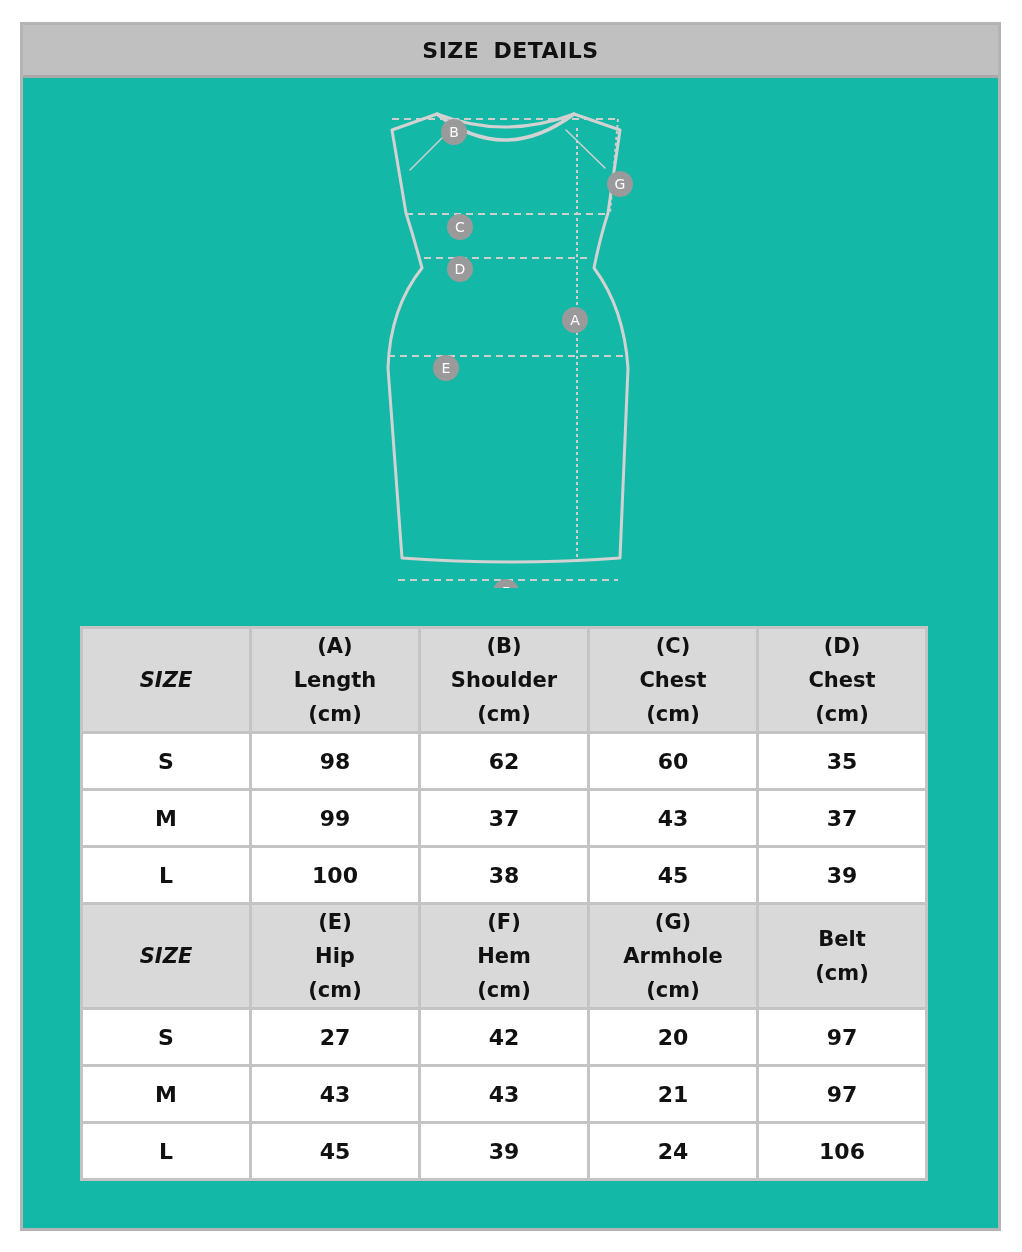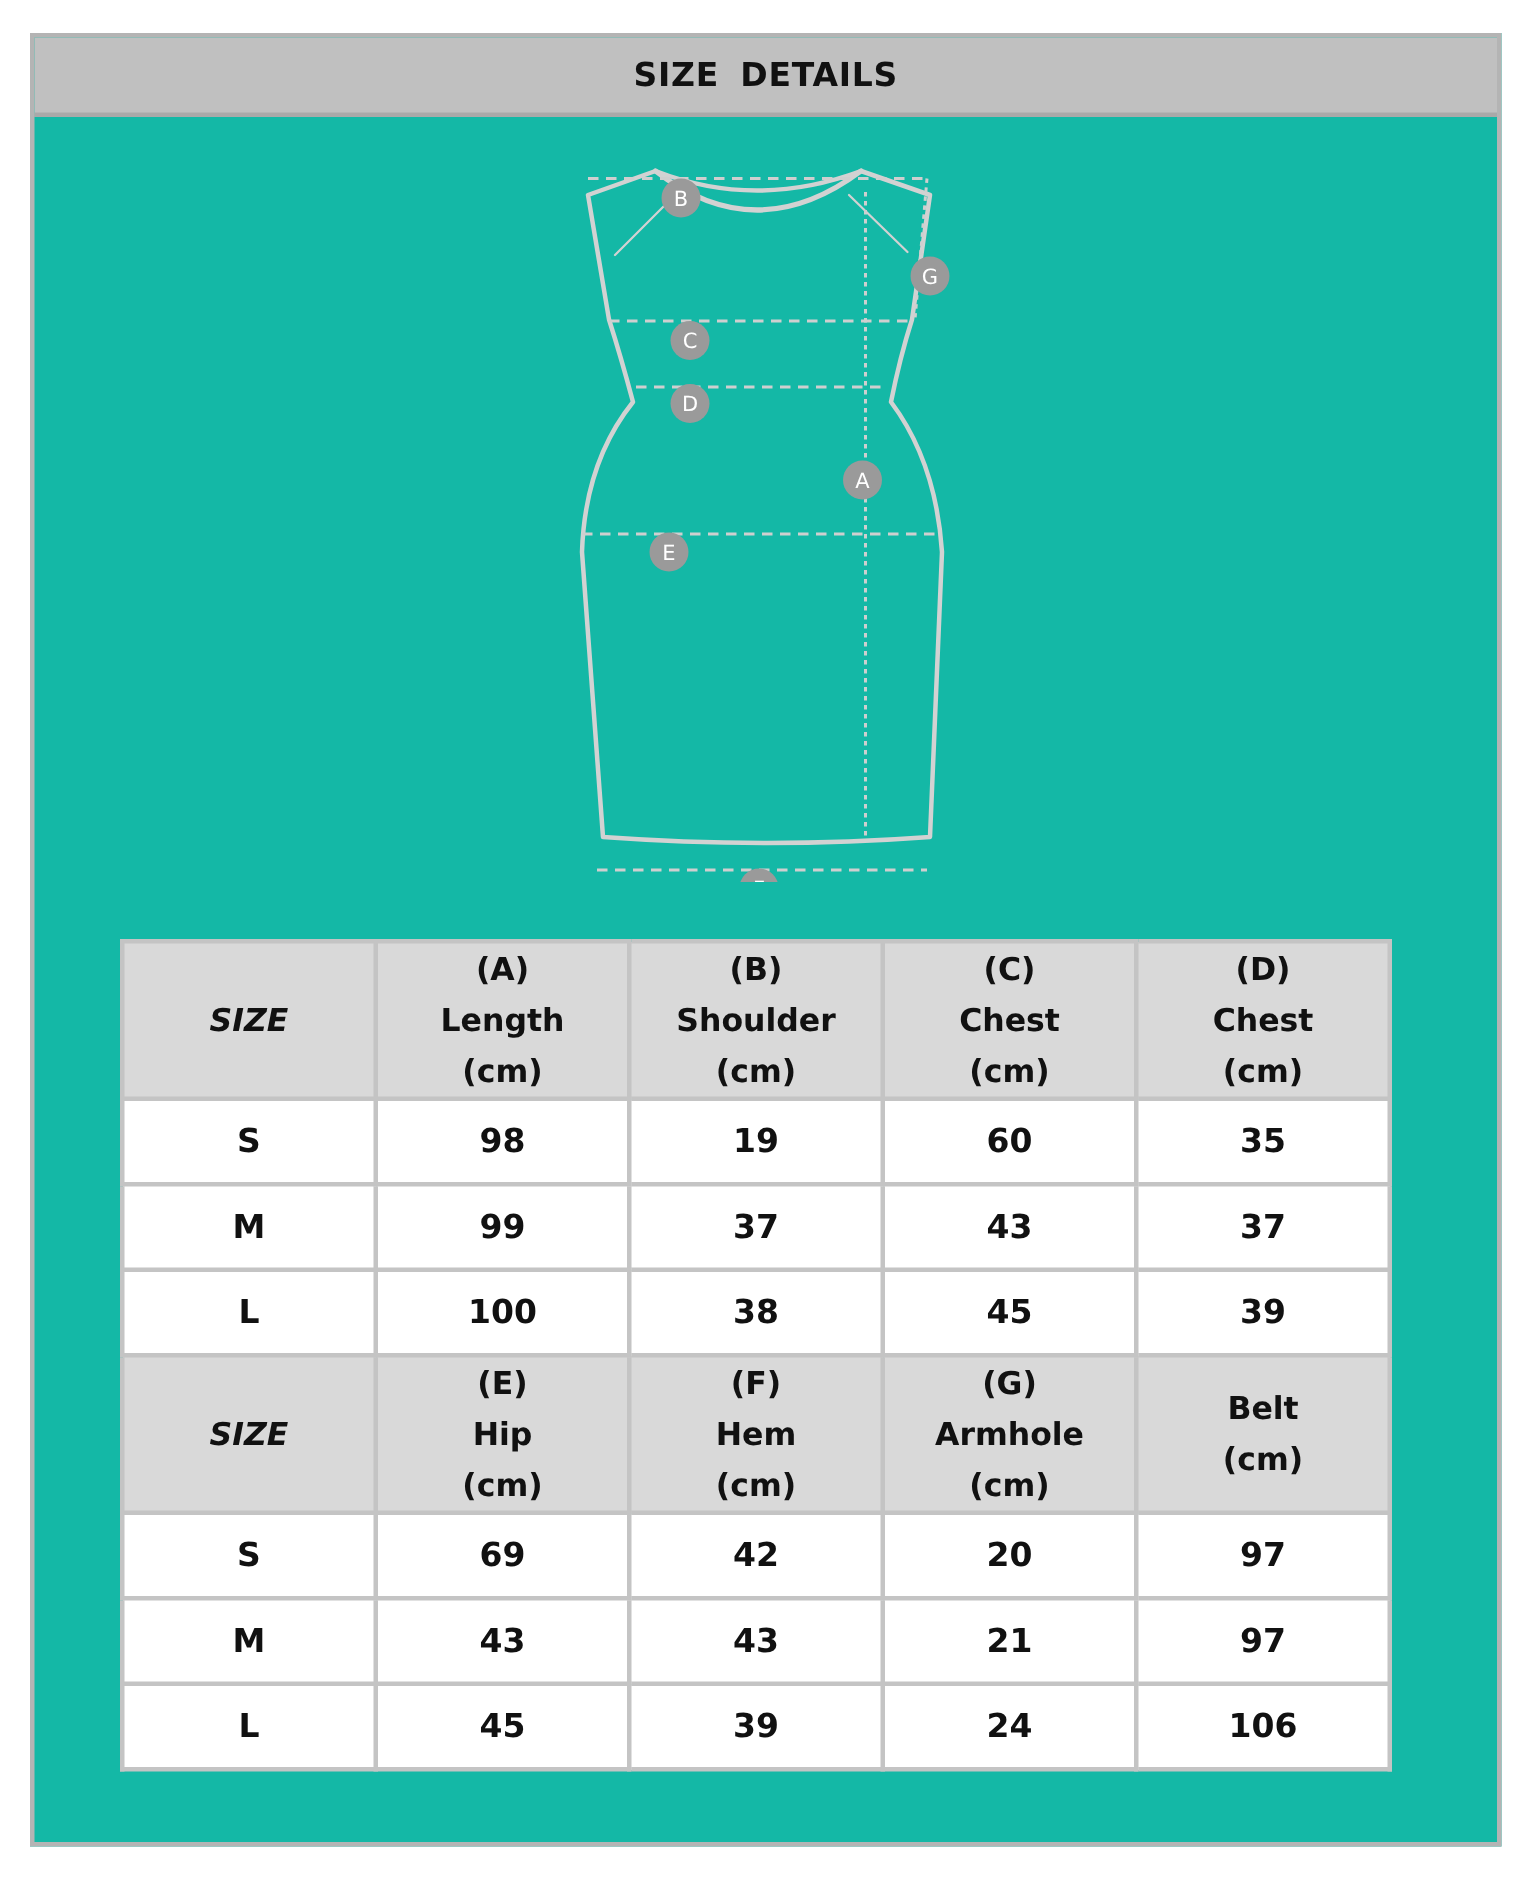--- a/index.html
+++ b/index.html
@@ -98,21 +98,21 @@
         </td>
     <td class="cx">
           <span class="line">(D)</span>
           <span class="line">Chest</span>
           <span class="line">(cm)</span>
         </td>
   </tr>
   <tr class="row">
     <td>S</td>
     <td>98</td>
-    <td>19</td>
+    <td>62</td>
     <td>60</td>
     <td>35</td>
   </tr>
   <tr class="row">
     <td>M</td>
     <td>99</td>
     <td>37</td>
     <td>43</td>
     <td>37</td>
   </tr>
@@ -143,21 +143,21 @@
           <span class="line">Armhole</span>
           <span class="line">(cm)</span>
         </td>
     <td class="cx">
           <span class="line">Belt</span>
           <span class="line">(cm)</span>
         </td>
   </tr>
   <tr class="row">
     <td>S</td>
-    <td>69</td>
+    <td>27</td>
     <td>42</td>
     <td>20</td>
     <td>97</td>
   </tr>
   <tr class="row">
     <td>M</td>
     <td>43</td>
     <td>43</td>
     <td>21</td>
     <td>97</td>

